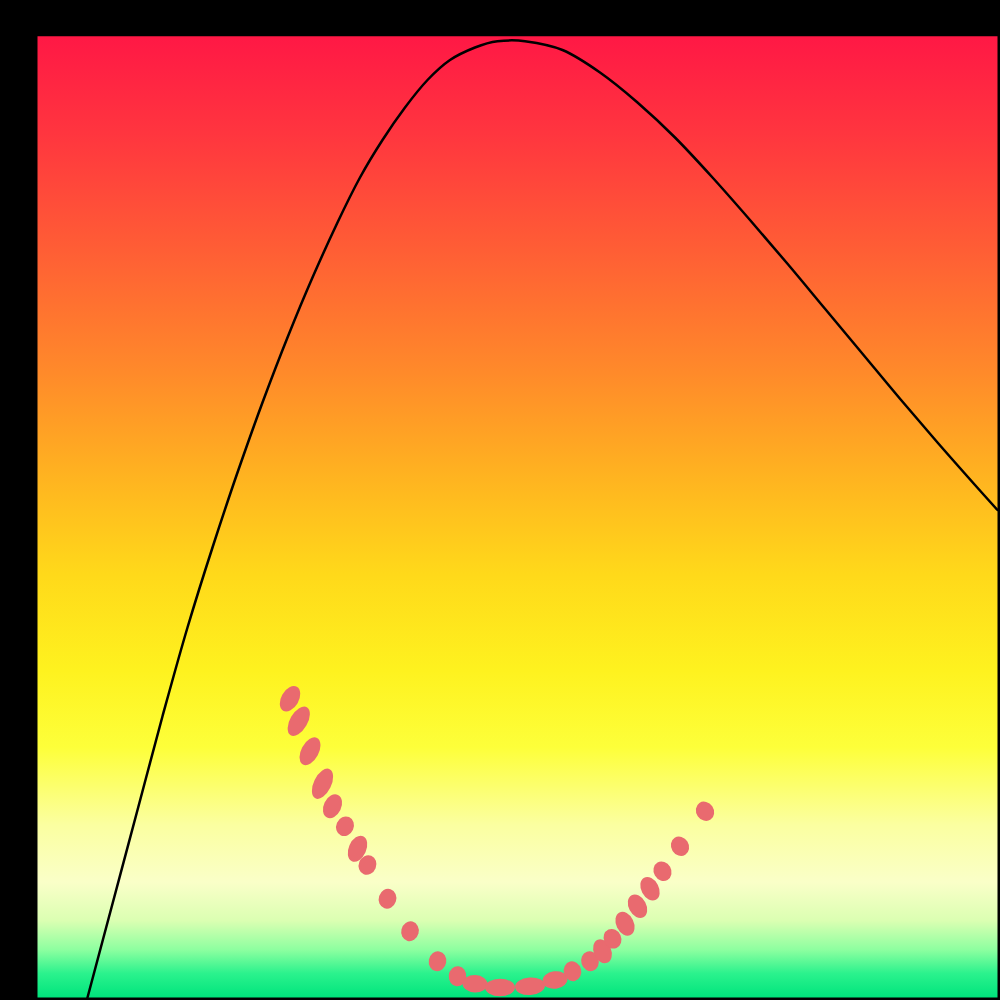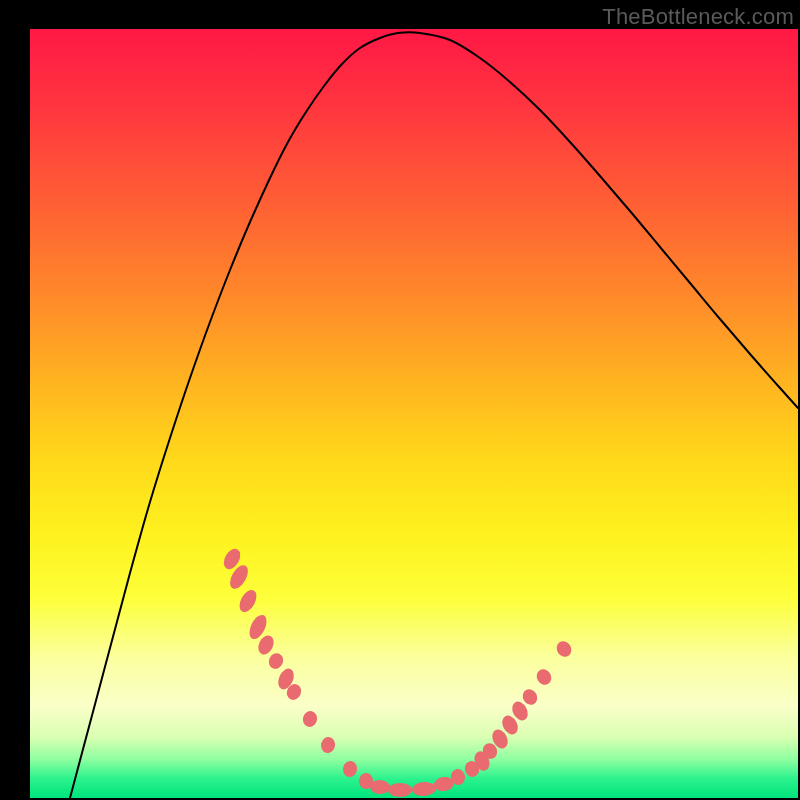--- a/index.html
+++ b/index.html
@@ -94,14 +94,13 @@
         <ellipse cx="460" cy="722" rx="7" ry="8" fill="#e96a6f" transform="rotate(-24 460 722)"></ellipse>
         <ellipse cx="470" cy="710" rx="7" ry="10" fill="#e96a6f" transform="rotate(-26 470 710)"></ellipse>
         <ellipse cx="480" cy="696" rx="7" ry="10" fill="#e96a6f" transform="rotate(-28 480 696)"></ellipse>
         <ellipse cx="490" cy="682" rx="7" ry="10" fill="#e96a6f" transform="rotate(-28 490 682)"></ellipse>
         <ellipse cx="500" cy="668" rx="7" ry="8" fill="#e96a6f" transform="rotate(-30 500 668)"></ellipse>
         <ellipse cx="514" cy="648" rx="7" ry="8" fill="#e96a6f" transform="rotate(-32 514 648)"></ellipse>
         <ellipse cx="534" cy="620" rx="7" ry="8" fill="#e96a6f" transform="rotate(-34 534 620)"></ellipse>
       </g>
   </svg>
 
-  <div class="watermark">TheBottleneck.com</div>
 </div>
 
 </body></html>

